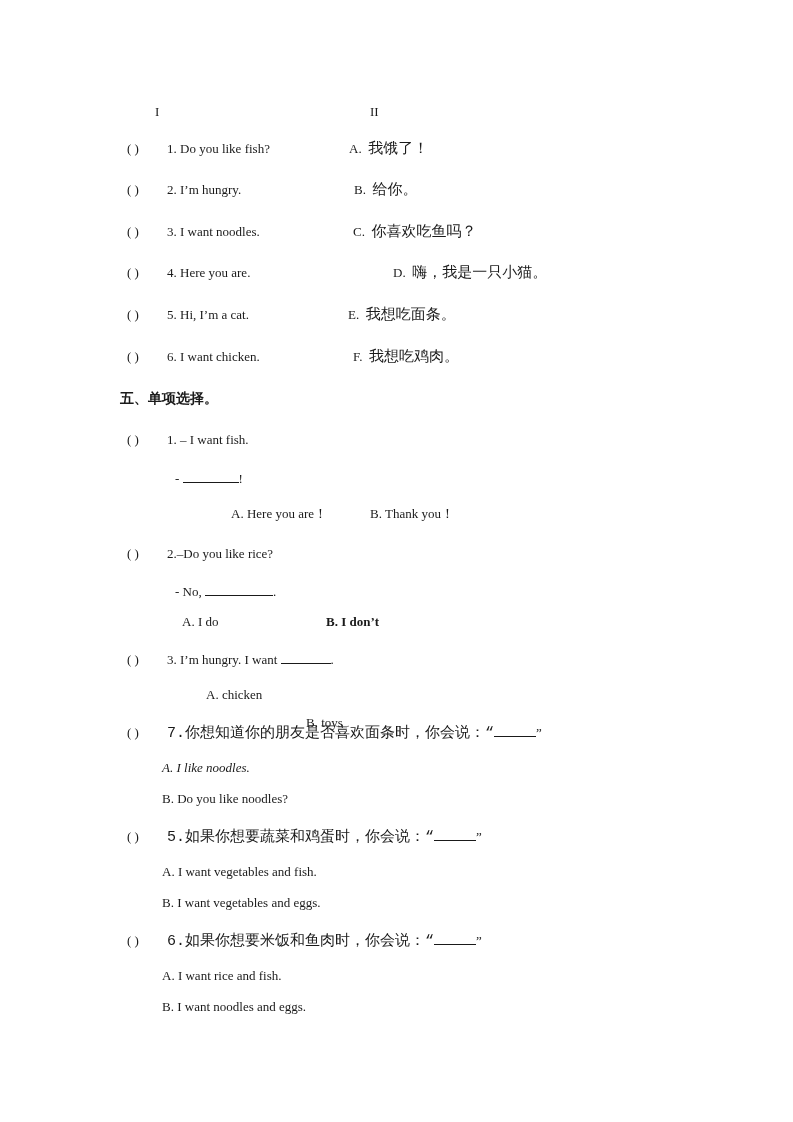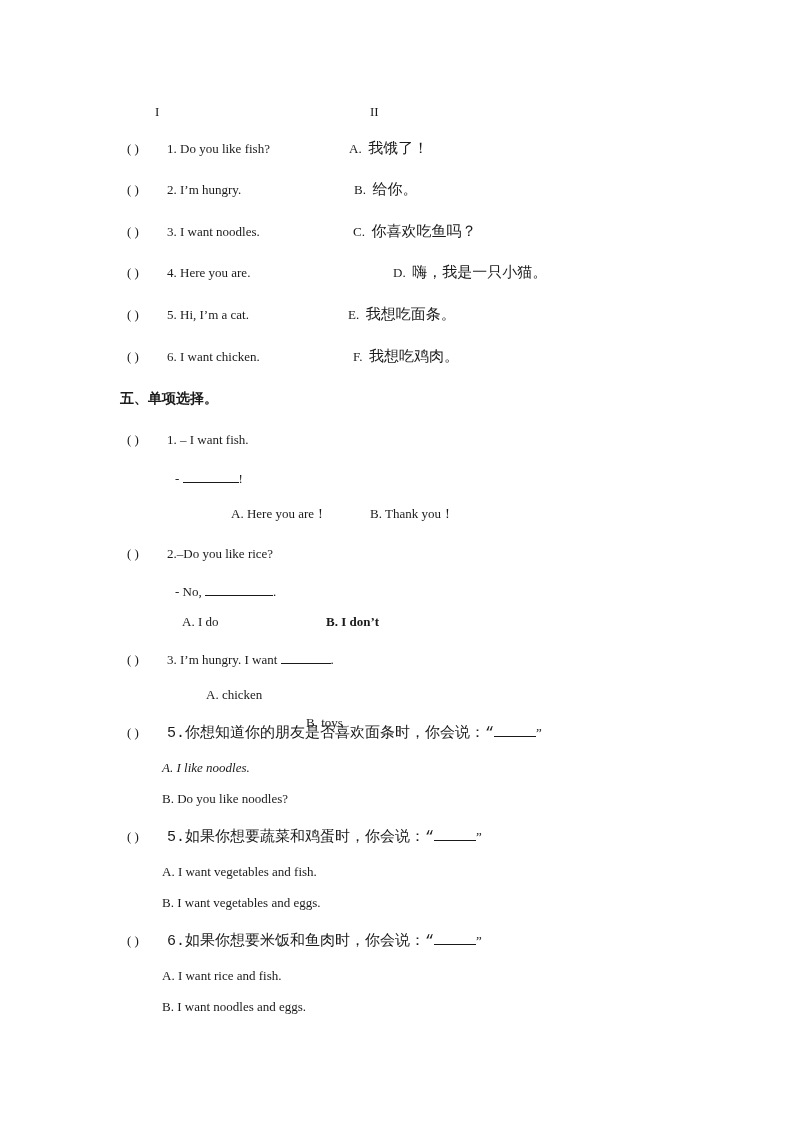--- a/index.html
+++ b/index.html
@@ -79,21 +79,21 @@
 <div class="abs" style="left:182px; top:614px;">A. I do</div>
 <div class="abs" style="left:326px; top:614px;font-weight:bold;">B. I don’t</div>
 
 <div class="abs" style="left:127px; top:651px;">
   <span class="paren">(    )</span><span>3. I’m hungry. I want </span><span class="blank" style="width:50px;"></span><span>.</span>
 </div>
 <div class="abs" style="left:162px; top:687px;margin-left:44px;">A. chicken</div>
 <div class="abs" style="left:306px; top:687px;margin-top:28px;">B. toys</div>
 
 <div class="abs" style="left:127px; top:724px;">
-  <span class="paren">(    )</span><span class="cjk">5.你想知道你的朋友是否喜欢面条时，你会说：“</span><span class="blank-thick"></span><span>”</span>
+  <span class="paren">(    )</span><span class="cjk">7.你想知道你的朋友是否喜欢面条时，你会说：“</span><span class="blank-thick"></span><span>”</span>
 </div>
 <div class="abs" style="left:162px; top:760px;font-style:italic;">A. I like noodles.</div>
 <div class="abs" style="left:162px; top:791px;">B. Do you like noodles?</div>
 
 <div class="abs" style="left:127px; top:828px;">
   <span class="paren">(    )</span><span class="cjk">5.如果你想要蔬菜和鸡蛋时，你会说：“</span><span class="blank-thick"></span><span>”</span>
 </div>
 <div class="abs" style="left:162px; top:864px;">A. I want vegetables and fish.</div>
 <div class="abs" style="left:162px; top:895px;">B. I want vegetables and eggs.</div>
 

